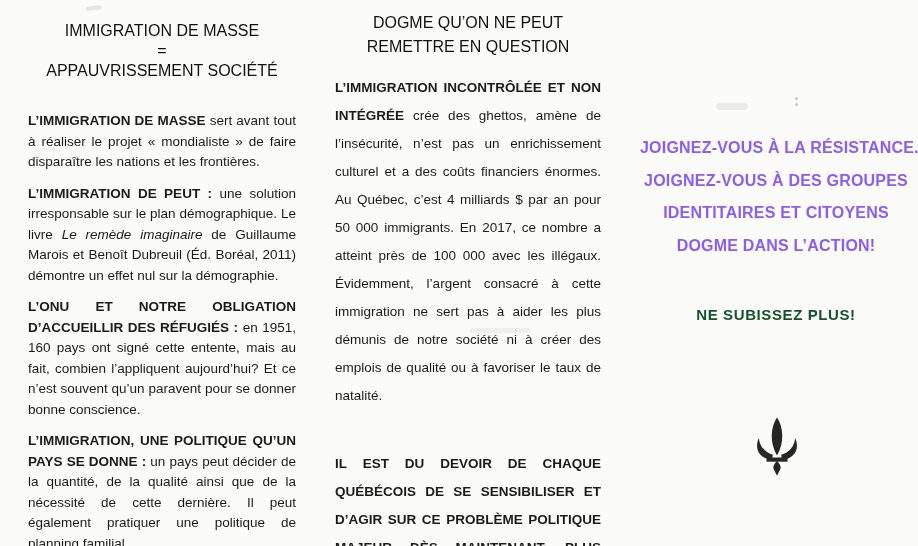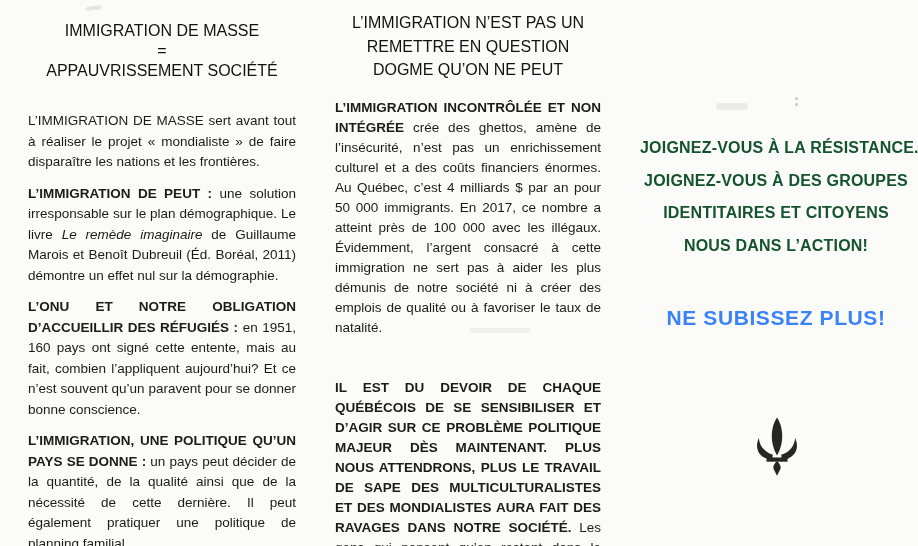--- a/index.html
+++ b/index.html
@@ -23,34 +23,34 @@
   }
   .col-left .panel-title { margin-top:21px; line-height:20px; }
   .col-mid  .panel-title { margin-top:11px; line-height:23.5px; }
   .title-line { display:block; }
 
   .body-text {
     font-size:13.5px; line-height:20.5px;
     text-align:justify; text-justify:inter-word;
     margin:0 0 11px 0;
   }
-  .col-mid .body-text { line-height:20px; }
+  .col-mid .body-text { line-height:28px; }
   .gap-top-left  { margin-top:30px; }
   .gap-top-mid   { margin-top:16px; }
   .gap-top-mid2  { margin-top:40px; }
 
   .rally { position:absolute; left:0; top:132px; width:100%; }
   .rally-line {
     font-size:16px; font-weight:700; line-height:32.5px;
-    white-space:nowrap; color:#14532d; letter-spacing:.2px;
+    white-space:nowrap; color:#8b5cf6; letter-spacing:.2px;
   }
   .slogan {
     position:absolute; left:0; top:306px; width:100%;
-    font-size:21px; font-weight:700; letter-spacing:.6px;
-    color:#3b82f6; white-space:nowrap;
+    font-size:15px; font-weight:700; letter-spacing:.6px;
+    color:#14532d; white-space:nowrap;
   }
   .emblem { position:absolute; left:116px; top:417px; width:42px; height:60px; }
   .emblem svg { width:100%; height:100%; display:block; }
 
   
   .artifact { position:absolute; pointer-events:none; }
   .artifact-smudge-a { left:86px;  top:6px;   width:16px; height:4px; background:#d3d3d3; opacity:.55; border-radius:2px; transform:rotate(-8deg); }
   .artifact-smudge-b { left:716px; top:103px; width:32px; height:7px; background:#e4e4e2; opacity:.7;  border-radius:4px; }
   .artifact-dots     { left:795px; top:97px;  width:3px;  height:3px; background:#9d9d9d; opacity:.55; border-radius:50%; box-shadow:0 6px 0 #9d9d9d; }
   .artifact-smudge-c { left:470px; top:328px; width:60px; height:5px; background:#ececea; opacity:.8;  border-radius:3px; }
@@ -59,42 +59,41 @@
 <body>
 
 <div class="page">
 
   <section class="col col-left">
     <h2 class="panel-title">
       <span class="title-line">IMMIGRATION DE MASSE</span>
       <span class="title-line">=</span>
       <span class="title-line">APPAUVRISSEMENT SOCIÉTÉ</span>
     </h2>
-    <p class="body-text gap-top-left"><span style="font-weight: 400;">L’IMMIGRATION DE MASSE</span><span> sert avant tout à réaliser le projet « mondialiste » de faire disparaître les nations et les frontières.</span></p>
+    <p class="body-text gap-top-left"><span style="font-weight: 700;">L’IMMIGRATION DE MASSE</span><span> sert avant tout à réaliser le projet « mondialiste » de faire disparaître les nations et les frontières.</span></p>
     <p class="body-text"><span style="font-weight: 700;">L’IMMIGRATION DE PEUT :</span><span> une solution irresponsable sur le plan démographique. Le livre </span><span style="font-style: italic;">Le remède imaginaire</span><span> de Guillaume Marois et Benoît Dubreuil (Éd. Boréal, 2011) démontre un effet nul sur la démographie.</span></p>
     <p class="body-text"><span style="font-weight: 700; margin-top: 14px;">L’ONU ET NOTRE OBLIGATION D’ACCUEILLIR DES RÉFUGIÉS :</span><span> en 1951, 160 pays ont signé cette entente, mais au fait, combien l’appliquent aujourd’hui? Et ce n’est souvent qu’un paravent pour se donner bonne conscience.</span></p>
     <p class="body-text"><span style="font-weight: 700;">L’IMMIGRATION, UNE POLITIQUE QU’UN PAYS SE DONNE :</span><span> un pays peut décider de la quantité, de la qualité ainsi que de la nécessité de cette dernière. Il peut également pratiquer une politique de planning familial.</span></p>
   </section>
 
   <section class="col col-mid">
     <h2 class="panel-title">
-      <span class="title-line">L’IMMIGRATION N’EST PAS UN</span>
+      <span class="title-line">DOGME QU’ON NE PEUT</span>
       <span class="title-line">REMETTRE EN QUESTION</span>
-      <span class="title-line">DOGME QU’ON NE PEUT</span>
     </h2>
     <p class="body-text gap-top-mid"><span style="font-weight: 700;">L’IMMIGRATION INCONTRÔLÉE ET NON INTÉGRÉE</span><span> crée des ghettos, amène de l’insécurité, n’est pas un enrichissement culturel et a des coûts financiers énormes. Au Québec, c’est 4 milliards $ par an pour 50 000 immigrants. En 2017, ce nombre a atteint près de 100 000 avec les illégaux. Évidemment, l’argent consacré à cette immigration ne sert pas à aider les plus démunis de notre société ni à créer des emplois de qualité ou à favoriser le taux de natalité.</span></p>
     <p class="body-text gap-top-mid2"><span style="font-weight: 700;">IL EST DU DEVOIR DE CHAQUE QUÉBÉCOIS DE SE SENSIBILISER ET D’AGIR SUR CE PROBLÈME POLITIQUE MAJEUR DÈS MAINTENANT. PLUS NOUS ATTENDRONS, PLUS LE TRAVAIL DE SAPE DES MULTICULTURALISTES ET DES MONDIALISTES AURA FAIT DES RAVAGES DANS NOTRE SOCIÉTÉ.</span><span> Les gens qui pensent qu’en restant dans le confort de leur foyer ils</span></p>
   </section>
 
   <section class="col col-right">
     <div class="rally">
       <div class="rally-line">JOIGNEZ-VOUS À LA RÉSISTANCE.</div>
       <div class="rally-line">JOIGNEZ-VOUS À DES GROUPES</div>
       <div class="rally-line">IDENTITAIRES ET CITOYENS</div>
-      <div class="rally-line">NOUS DANS L’ACTION!</div>
+      <div class="rally-line">DOGME DANS L’ACTION!</div>
     </div>
     <div class="slogan">NE SUBISSEZ PLUS!</div>
     <div class="emblem">
       <svg viewBox="0 0 60 84" xmlns="http://www.w3.org/2000/svg" aria-hidden="true">
         <g fill="#262626">
           <path d="M30 0 C39 13 41 36 30 54 C19 36 21 13 30 0 Z"></path>
           <path d="M24 53 C13 50 5 41 4 29 C-3 45 5 58 23 61 Z"></path>
           <path d="M36 53 C47 50 55 41 56 29 C63 45 55 58 37 61 Z"></path>
           <path d="M15 57 L45 57 L45 63 L15 63 Z"></path>
           <path d="M30 62 C34 66 36 70 35 73 L30 83 L25 73 C24 70 26 66 30 62 Z"></path>

